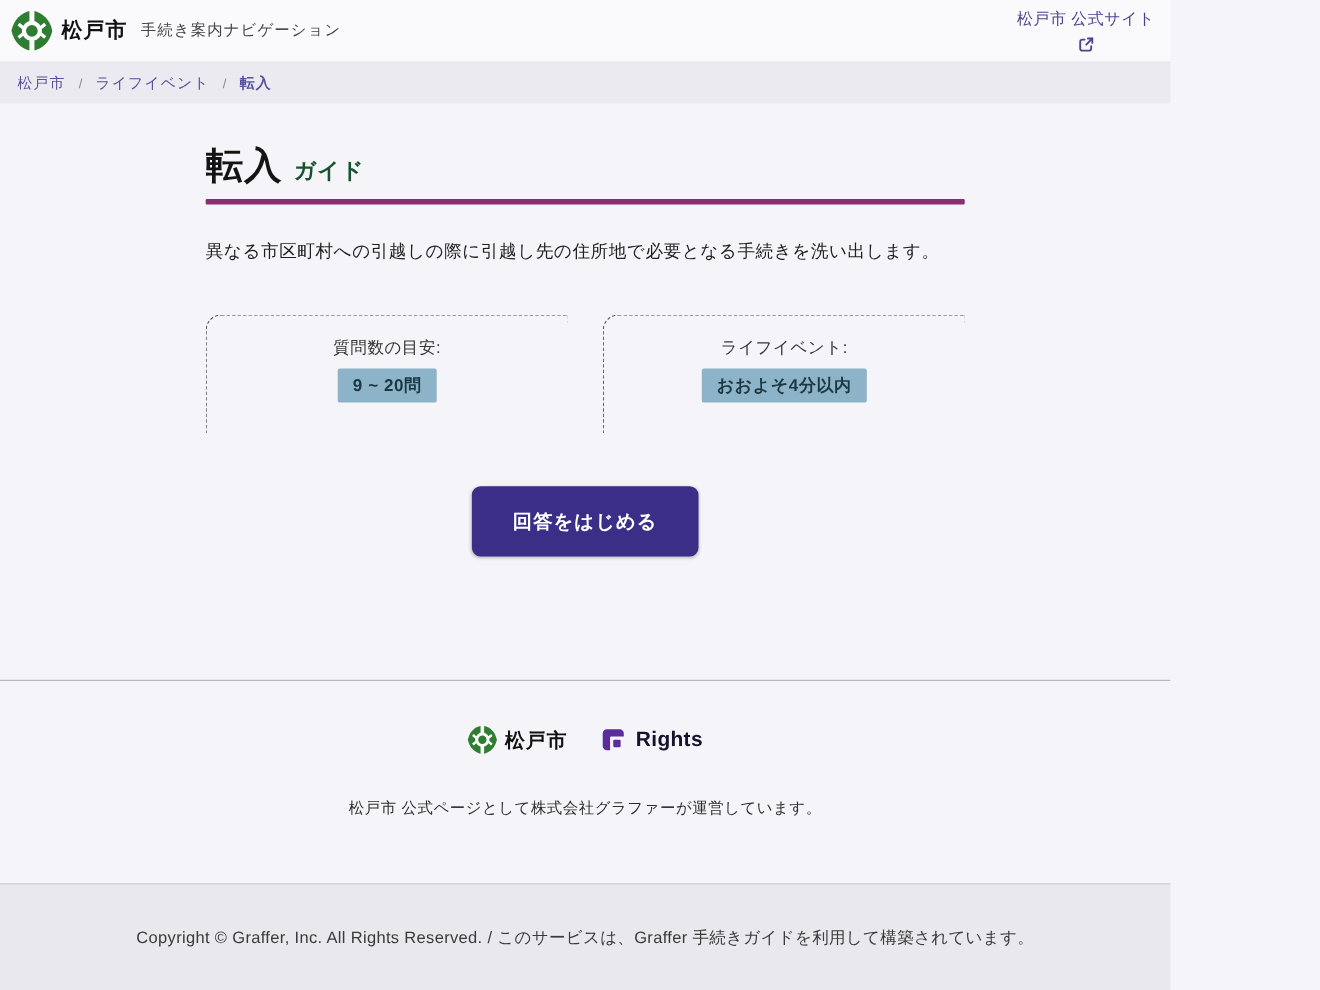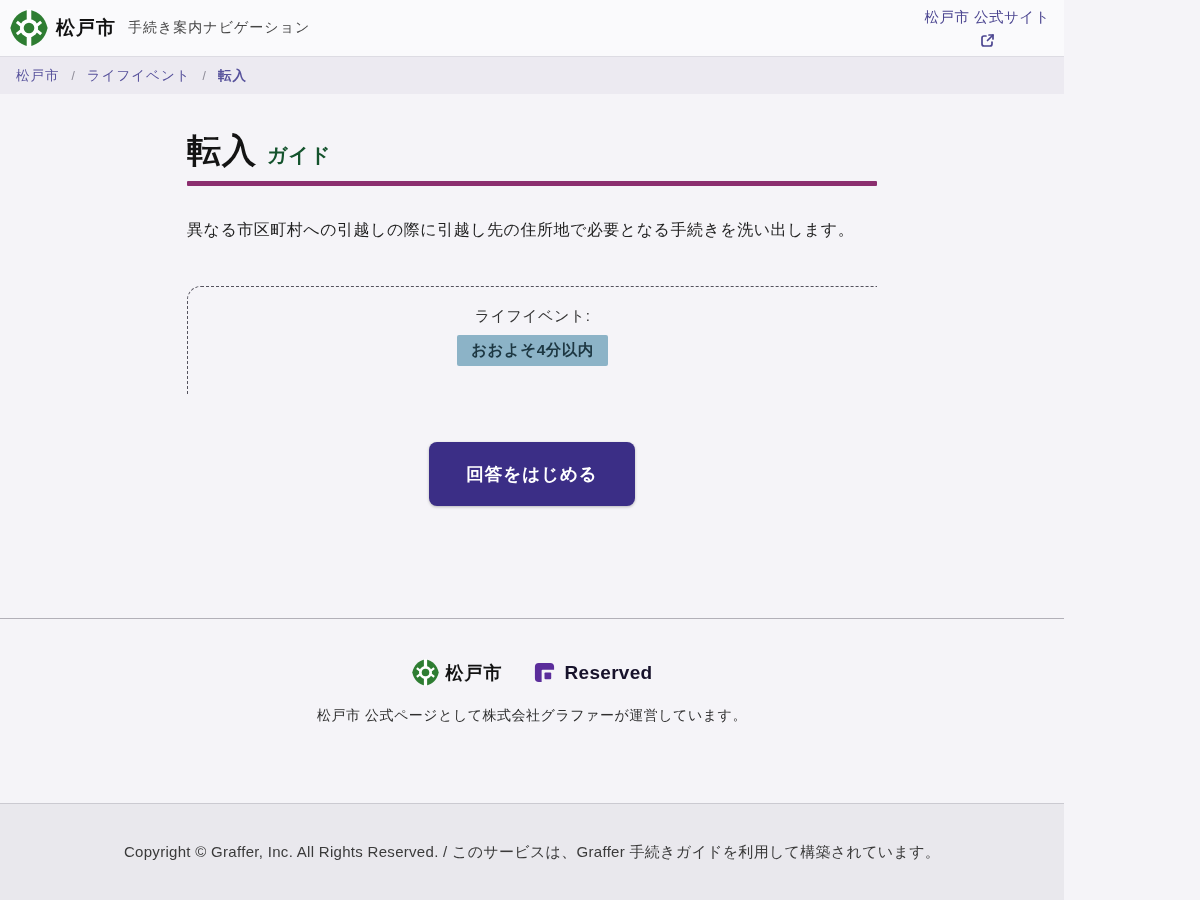--- a/index.html
+++ b/index.html
@@ -121,21 +121,21 @@
     text-align:center;
     padding-top:40px;
   }
   .footer-logos{display:flex;align-items:center;justify-content:center;gap:30px;}
   .footer-city{display:flex;align-items:center;gap:7px;}
   .footer-city-emblem{width:27px;height:27px;display:block;}
   .footer-city-name{font-size:18px;font-weight:bold;color:#111;letter-spacing:1px;}
   .footer-graffer{display:flex;align-items:center;gap:9px;}
   .graffer-mark{width:23px;height:23px;display:block;}
   .graffer-word{font-size:19px;font-weight:bold;color:#17122b;letter-spacing:0.3px;}
-  .operator-note{margin-top:21px;font-size:14px;color:#2e2e2e;letter-spacing:0.5px;}
+  .operator-note{margin-top:40px;font-size:14px;color:#2e2e2e;letter-spacing:0.5px;}
 
   
   .copyright-bar{
     flex:0 0 auto;
     height:97px;
     background:var(--bottom-bg);
     border-top:1px solid #cbcad1;
     display:flex;
     align-items:center;
     justify-content:center;
@@ -183,20 +183,24 @@
       <h1 class="guide-title">
         <span class="title-main">転入</span>
         <span class="title-sub">ガイド</span>
       </h1>
       <div class="title-underline"></div>
 
       <p class="description">異なる市区町村への引越しの際に引越し先の住所地で必要となる手続きを洗い出します。</p>
 
       <div class="stats-row">
         <div class="stat-box">
+          <div class="stat-label">質問数の目安:</div>
+          <div class="stat-value">9 ~ 20問</div>
+        </div>
+        <div class="stat-box">
           <div class="stat-label">ライフイベント:</div>
           <div class="stat-value">おおよそ4分以内</div>
         </div>
       </div>
 
       <div class="button-row">
         <button class="start-button">回答をはじめる</button>
       </div>
     </div>
   </main>
@@ -212,21 +216,21 @@
           <circle cx="50" cy="50" r="24" fill="#fff"></circle>
           <circle cx="50" cy="50" r="14" fill="#2e7d32"></circle>
         </svg>
         <span class="footer-city-name">松戸市</span>
       </div>
       <div class="footer-graffer">
         <svg class="graffer-mark" viewBox="0 0 24 24" aria-hidden="true">
           <path d="M6 2 h12 a4 4 0 0 1 4 4 v3 H10 a1 1 0 0 0 -1 1 v12 H6 a4 4 0 0 1 -4 -4 V6 a4 4 0 0 1 4 -4 Z" fill="#5b2d9b"></path>
           <rect x="12" y="12" width="7" height="7" rx="1" fill="#5b2d9b"></rect>
         </svg>
-        <span class="graffer-word">Reserved</span>
+        <span class="graffer-word">Rights</span>
       </div>
     </div>
     <p class="operator-note">松戸市 公式ページとして株式会社グラファーが運営しています。</p>
   </footer>
 
   <div class="copyright-bar">
     <p class="copyright-text">Copyright © Graffer, Inc. All Rights Reserved.  / このサービスは、Graffer 手続きガイドを利用して構築されています。</p>
   </div>
 
 </div>

